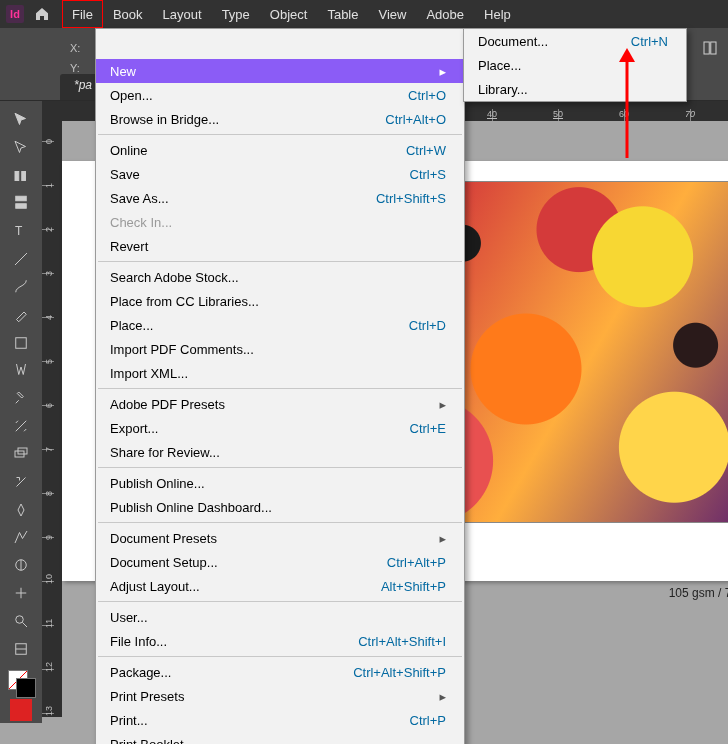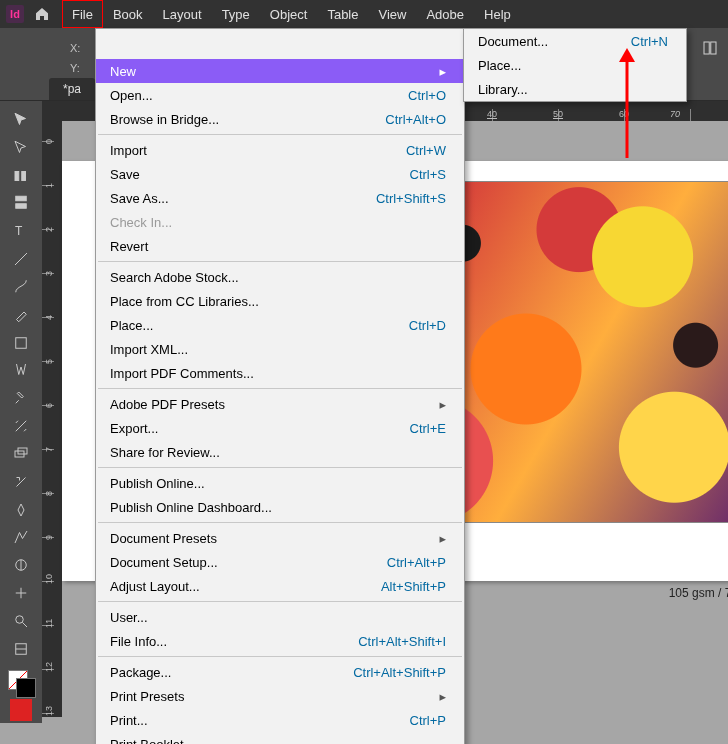--- a/index.html
+++ b/index.html
@@ -7,21 +7,21 @@
   .app-icon{width:18px;height:18px;background:#4b2a4b;color:#ff3399;font-size:11px;font-weight:bold;display:flex;align-items:center;justify-content:center;border-radius:2px;margin-right:8px;}
   .home-icon{width:20px;height:20px;margin-right:10px;display:flex;align-items:center;justify-content:center;}
   .home-icon svg{width:16px;height:16px;fill:#ccc;}
   .menu-item{padding:0 10px;height:28px;display:flex;align-items:center;cursor:default;}
   .menu-item.highlight{border:1.5px solid #ff0000;box-sizing:border-box;padding:0 9px;}
   .control-bar{height:72px;background:#4a4a4a;border-bottom:1px solid #2b2b2b;position:relative;}
   .ctrl-xy{position:absolute;left:70px;top:10px;color:#c0c0c0;font-size:11px;line-height:20px;}
   .ctrl-right{position:absolute;right:6px;top:8px;color:#c0c0c0;display:flex;gap:8px;}
   .ctrl-iconbtn{width:24px;height:24px;display:flex;align-items:center;justify-content:center;}
   .ctrl-iconbtn svg{width:18px;height:18px;stroke:#ccc;fill:none;stroke-width:1.4;}
-  .tabbar{position:absolute;left:49px;bottom:0;height:26px;display:flex;align-items:flex-end;}
+  .tabbar{position:absolute;left:60px;bottom:0;height:26px;display:flex;font-style:italic;}
   .tab{background:#2f2f2f;color:#e0e0e0;padding:4px 14px 4px 14px;font-size:12px;border-top-left-radius:3px;border-top-right-radius:3px;}
   .workspace{position:relative;height:616px;}
   .leftbar{position:absolute;left:0;top:0;width:42px;height:100%;background:#4a4a4a;display:flex;flex-direction:column;align-items:center;padding-top:6px;gap:2px;}
   .tool{width:30px;height:28px;display:flex;align-items:center;justify-content:center;}
   .tool svg{width:18px;height:18px;fill:#ccc;stroke:#ccc;stroke-width:1.3;}
   .swatches{margin-top:4px;position:relative;width:30px;height:30px;}
   .sw1{position:absolute;left:2px;top:2px;width:18px;height:18px;border:1px solid #777;background:linear-gradient(135deg,#fff 0 48%,#ff0000 48% 52%,#fff 52% 100%);}
   .sw2{position:absolute;left:10px;top:10px;width:18px;height:18px;border:1px solid #777;background:#000;}
   .red-sq{width:22px;height:22px;background:#d22;;}
   .canvas{position:absolute;left:42px;top:0;right:0;height:100%;background:#a6a6a6;}
@@ -267,21 +267,21 @@
         <div class="lbl" style="top: 620px;">13</div>
       </div>
     <div class="ruler-h" id="rh">
         <div class="tick" style="left: 430px;"></div>
         <div class="lbl" style="left: 430px; text-decoration: underline;">40</div>
         <div class="tick" style="left: 496px;"></div>
         <div class="lbl" style="left: 496px; text-decoration: underline;">50</div>
         <div class="tick" style="left: 562px;"></div>
         <div class="lbl" style="left: 562px;">60</div>
         <div class="tick" style="left: 628px;"></div>
-        <div class="lbl" style="left: 613px; font-style: italic;">70</div>
+        <div class="lbl" style="left: 628px; font-style: italic;">70</div>
       </div>
     <div class="page">
       <div class="photo"></div>
       <div class="gsm">105 gsm / 71</div>
     </div>
   </div>
 </div>
 
 <div class="menu file-menu" id="file-menu">
     <div class="mrow hover">
@@ -291,21 +291,21 @@
     <div class="mrow">
       <span class="mlabel">Open...</span>
       <span class="maccel">Ctrl+O</span>
     </div>
     <div class="mrow">
       <span class="mlabel">Browse in Bridge...</span>
       <span class="maccel">Ctrl+Alt+O</span>
     </div>
     <div class="msep"></div>
     <div class="mrow">
-      <span class="mlabel">Import</span>
+      <span class="mlabel">Online</span>
       <span class="maccel">Ctrl+W</span>
     </div>
     <div class="mrow">
       <span class="mlabel">Save</span>
       <span class="maccel">Ctrl+S</span>
     </div>
     <div class="mrow">
       <span class="mlabel">Save As...</span>
       <span class="maccel">Ctrl+Shift+S</span>
     </div>
@@ -320,24 +320,24 @@
       <span class="mlabel">Search Adobe Stock...</span>
     </div>
     <div class="mrow">
       <span class="mlabel">Place from CC Libraries...</span>
     </div>
     <div class="mrow">
       <span class="mlabel">Place...</span>
       <span class="maccel">Ctrl+D</span>
     </div>
     <div class="mrow">
+      <span class="mlabel">Import PDF Comments...</span>
+    </div>
+    <div class="mrow">
       <span class="mlabel">Import XML...</span>
-    </div>
-    <div class="mrow">
-      <span class="mlabel">Import PDF Comments...</span>
     </div>
     <div class="msep"></div>
     <div class="mrow">
       <span class="mlabel">Adobe PDF Presets</span>
       <span class="msub">▸</span>
     </div>
     <div class="mrow">
       <span class="mlabel">Export...</span>
       <span class="maccel">Ctrl+E</span>
     </div>

